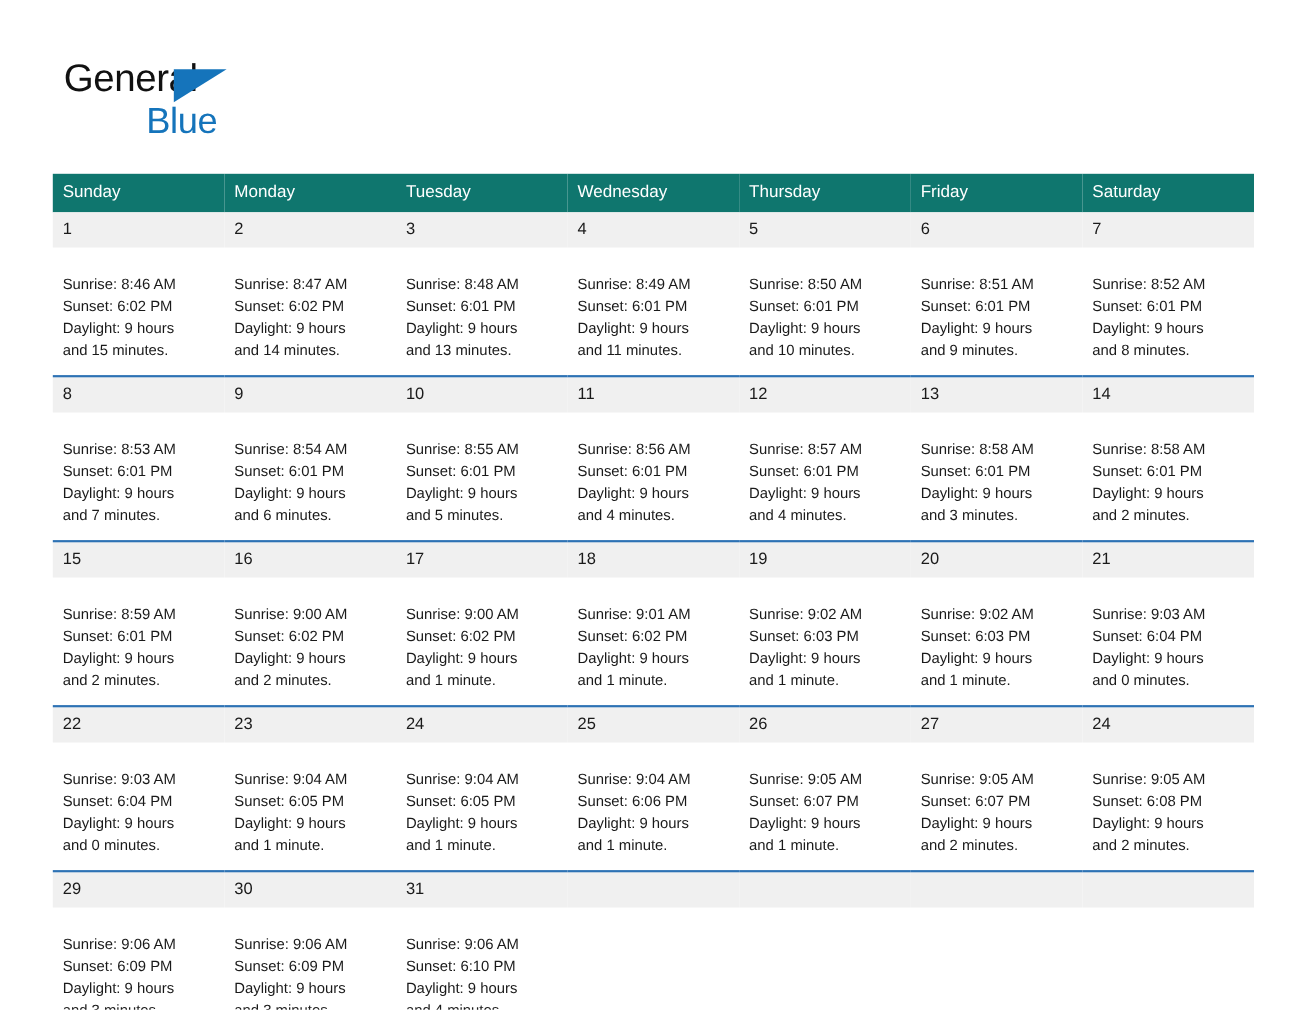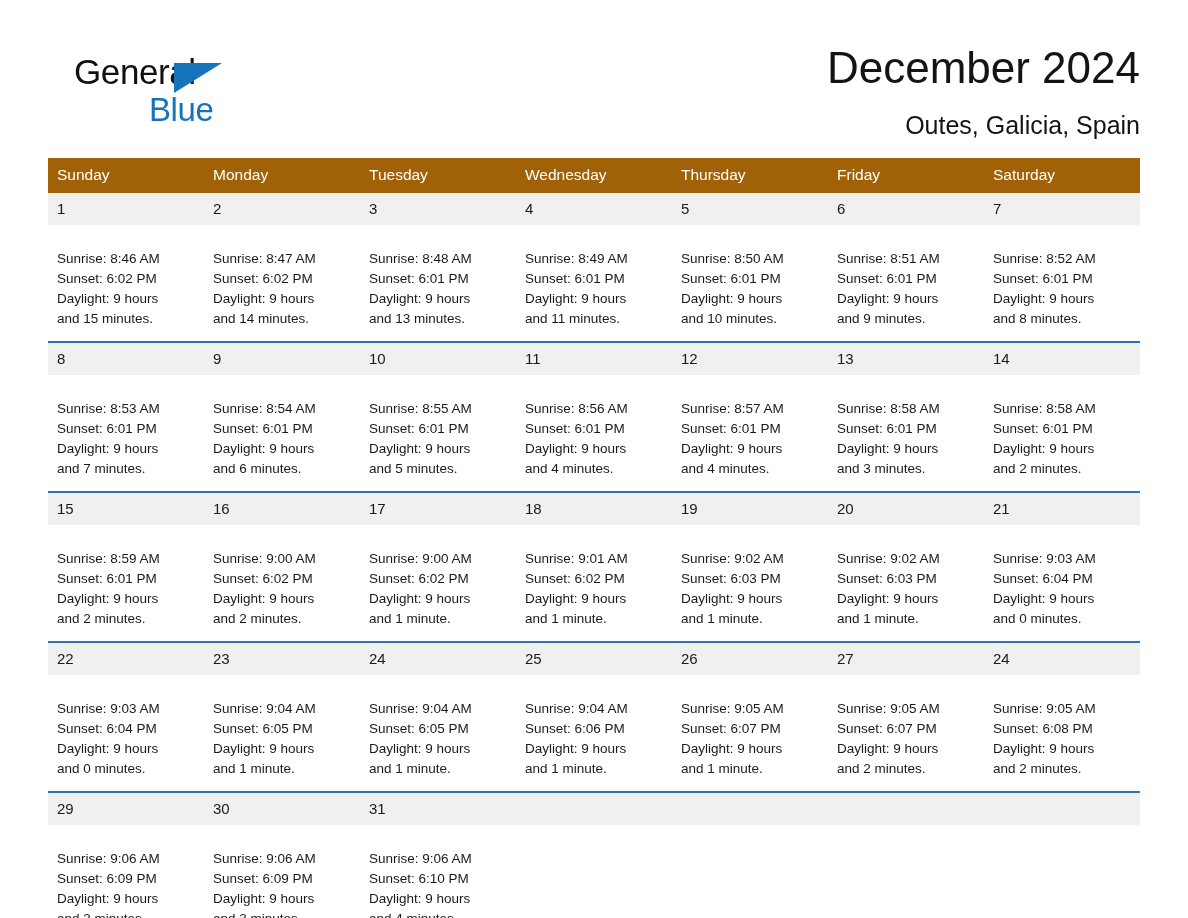--- a/index.html
+++ b/index.html
@@ -18,21 +18,21 @@
   .page {
     position: relative;
     width: 1188px;
     height: 918px;
     box-sizing: border-box;
   }
 
   
   .top-bar {
     position: absolute;
-    left: 64px;
+    left: 48px;
     top: 40px;
     right: 48px;
     height: 108px;
   }
 
   .logo {
     position: absolute;
     left: 10px;
     top: 12px;
     width: 260px;
@@ -94,21 +94,21 @@
   
   .calendar {
     position: absolute;
     left: 48px;
     top: 158px;
     width: 1092px;
     border-collapse: collapse;
     table-layout: fixed;
   }
   .calendar th {
-    background: #a16207;
+    background: #0f766e;
     color: #ffffff;
     font-size: 15.5px;
     font-weight: normal;
     text-align: left;
     padding: 7px 0 8px 9px;
     height: 20px;
     border: 0;
   }
   .calendar td {
     vertical-align: top;
@@ -161,24 +161,20 @@
 <div class="page">
 
   <div class="top-bar">
 
     <div class="logo">
       <span class="logo-general">General</span>
       <span class="logo-tri"></span>
       <span class="logo-blue">Blue</span>
     </div>
 
-    <div class="title-block">
-      <div class="cal-title">December 2024</div>
-      <div class="cal-subtitle">Outes, Galicia, Spain</div>
-    </div>
 
   </div>
 
   <table class="calendar">
     <thead>
       <tr>
         <th>Sunday</th>
         <th>Monday</th>
         <th>Tuesday</th>
         <th>Wednesday</th>

